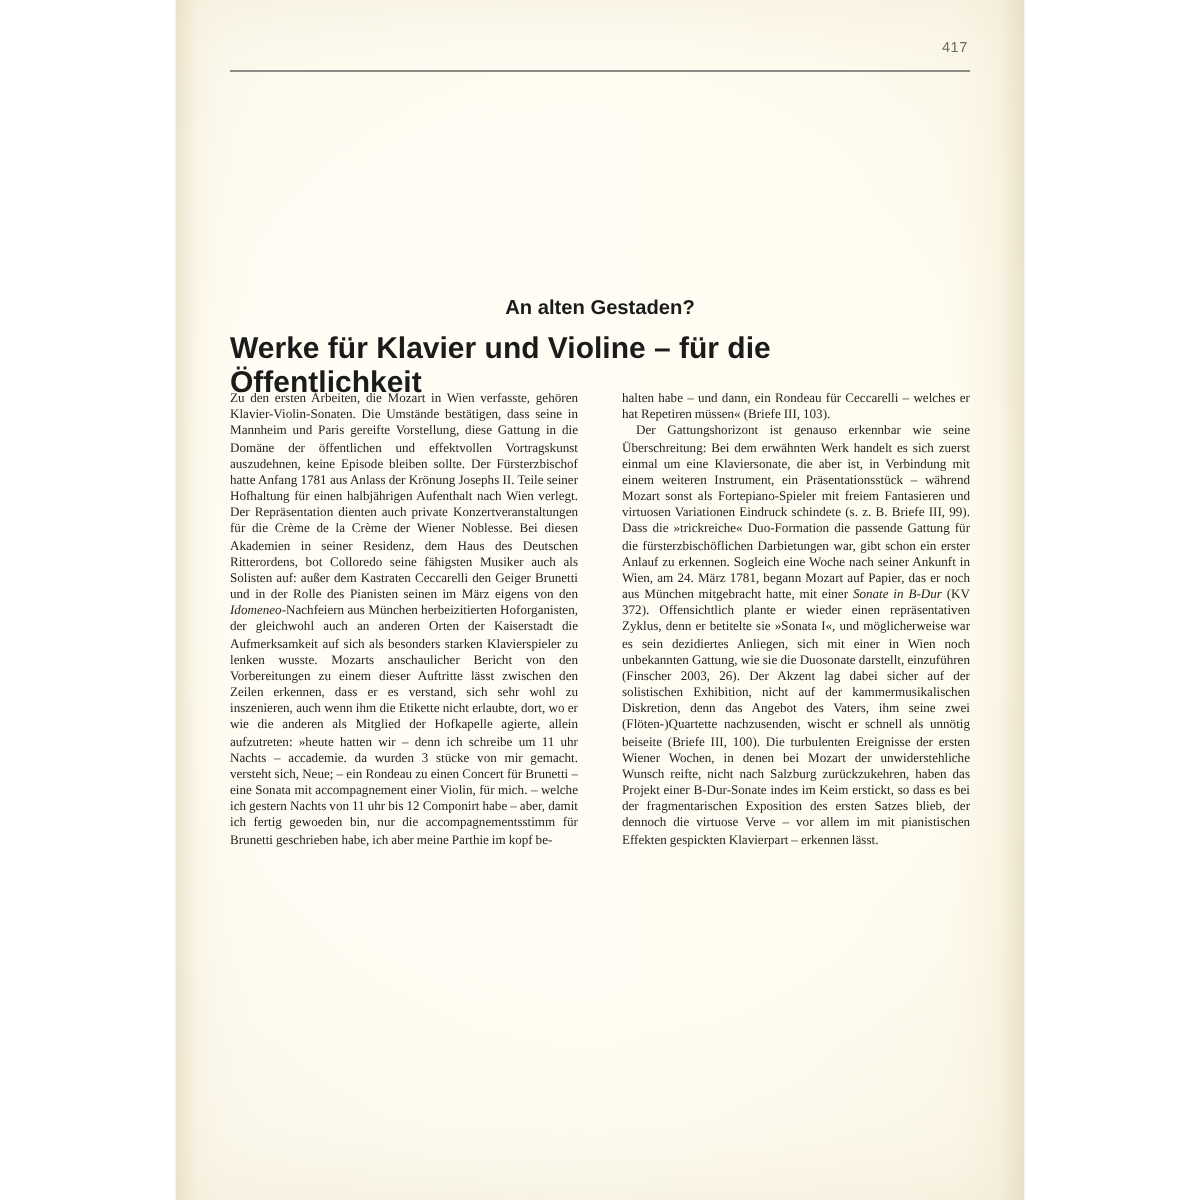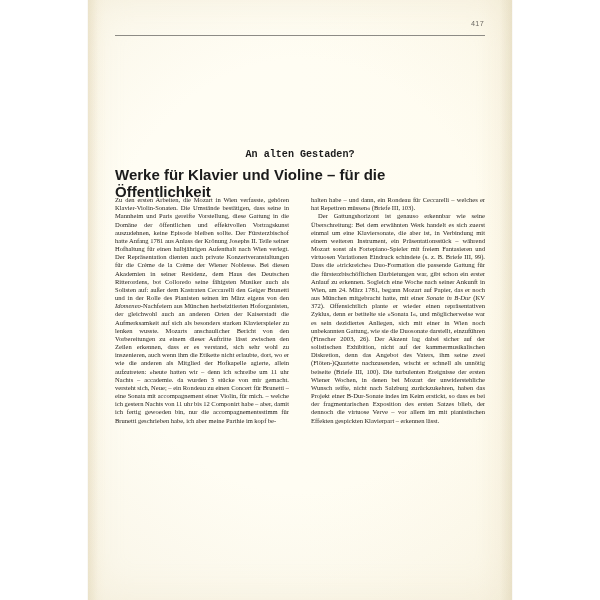--- a/index.html
+++ b/index.html
@@ -99,21 +99,21 @@
     font-size: 12.6px;
     letter-spacing: -0.05px;
     color: #1b1b1b;
   }
   .section-kicker {
     position: absolute;
     left: 0;
     top: 149px;
     width: 370px;
     text-align: center;
-    font-family: Liberation Mono, monospace;
+    font-family: Liberation Sans, sans-serif;
     font-weight: bold;
     font-size: 10.1px;
     color: #1b1b1b;
   }
   .section-title {
     position: absolute;
     left: 0;
     top: 166px;
     width: 370px;
     text-align: left;

